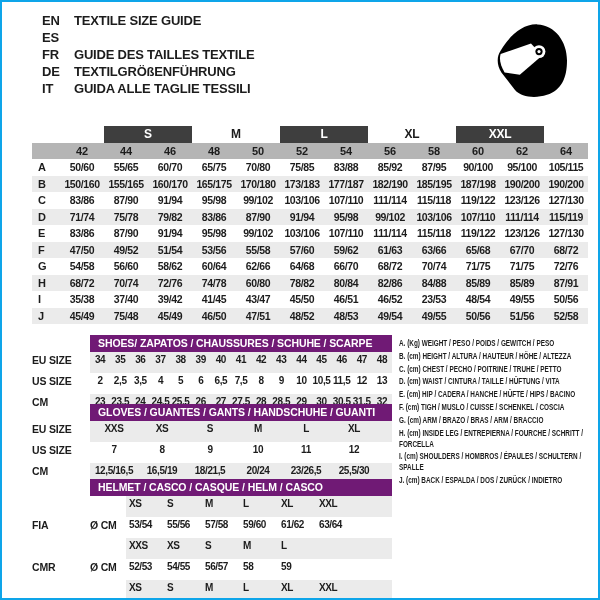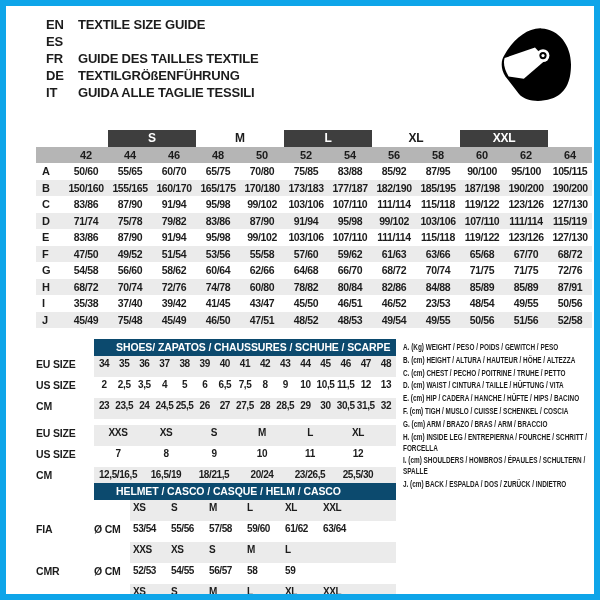--- a/index.html
+++ b/index.html
@@ -1,18 +1,18 @@
 <!DOCTYPE html>
 <html><head>
 <meta charset="utf-8">
 <style>
   html,body{margin:0;padding:0;background:#fff;}
   .page{
     position:relative;width:600px;height:600px;box-sizing:border-box;
-    border:6px solid #0ea5e9;background:#fff;overflow:hidden;
+    border:2px solid #0ea5e9;background:#fff;overflow:hidden;
     font-family:"Liberation Sans","DejaVu Sans",sans-serif;
     font-weight:bold;color:#1c1c1c;letter-spacing:-0.2px;
   }
   
   .lang-block{position:absolute;left:40px;top:10px;}
   .lang-row{display:flex;line-height:17px;font-size:13px;}
   .lang-code{width:32px;}
   
   .helmet-icon{position:absolute;left:489px;top:14px;width:80px;height:92px;}
   
@@ -23,21 +23,21 @@
   .grp.dark{background:#3e3e3e;color:#fff;}
   .size-row{background:#b5b5b5;height:16px;line-height:16px;}
   .size-cell{text-align:center;font-size:11px;}
   .drow{height:16.5px;line-height:16.5px;}
   #data-rows .drow:nth-child(even){background:#ebebeb;}
   .rlet{font-size:11px;padding-left:6px;}
   .dval{text-align:center;font-size:10.5px;letter-spacing:-0.4px;}
   
   .sec{position:absolute;left:30px;width:360px;}
   .trow{display:grid;grid-template-columns:58px 1fr;height:16.5px;}
-  .tbar{background:#0c4a6e;color:#fff;font-size:10.5px;line-height:16.5px;padding-left:22px;letter-spacing:-0.1px;}
+  .tbar{background:#701a75;color:#fff;font-size:10.5px;line-height:16.5px;padding-left:8px;letter-spacing:-0.1px;}
   .srow{display:grid;height:21px;line-height:16.5px;}
   .shoes-row{grid-template-columns:58px repeat(15,1fr);}
   .gloves-row{grid-template-columns:58px repeat(6,48px) 1fr;}
   .helm-row{grid-template-columns:58px 36px repeat(6,38px) 1fr;}
   .slabel{font-size:10.5px;}
   .scell{text-align:center;font-size:10px;letter-spacing:-0.4px;}
   .lcell{text-align:left;padding-left:3px;}
   .shaded{background:#ebebeb;}
   
   .legend{position:absolute;left:397px;top:336px;width:270px;transform:scaleX(0.71);transform-origin:left top;}
@@ -316,20 +316,21 @@
           <div class="scell shaded">30,5</div>
           <div class="scell shaded">31,5</div>
           <div class="scell shaded">32</div>
         </div>
       </div>
   </div>
 
   <div class="sec" style="top:402px">
     <div class="trow">
       <div class="tlabel"></div>
+      <div class="tbar">GLOVES / GUANTES / GANTS / HANDSCHUHE / GUANTI</div>
     </div>
     <div id="gloves-rows">
         <div class="srow gloves-row">
           <div class="slabel">EU SIZE</div>
           <div class="scell shaded">XXS</div>
           <div class="scell shaded">XS</div>
           <div class="scell shaded">S</div>
           <div class="scell shaded">M</div>
           <div class="scell shaded">L</div>
           <div class="scell shaded">XL</div>

